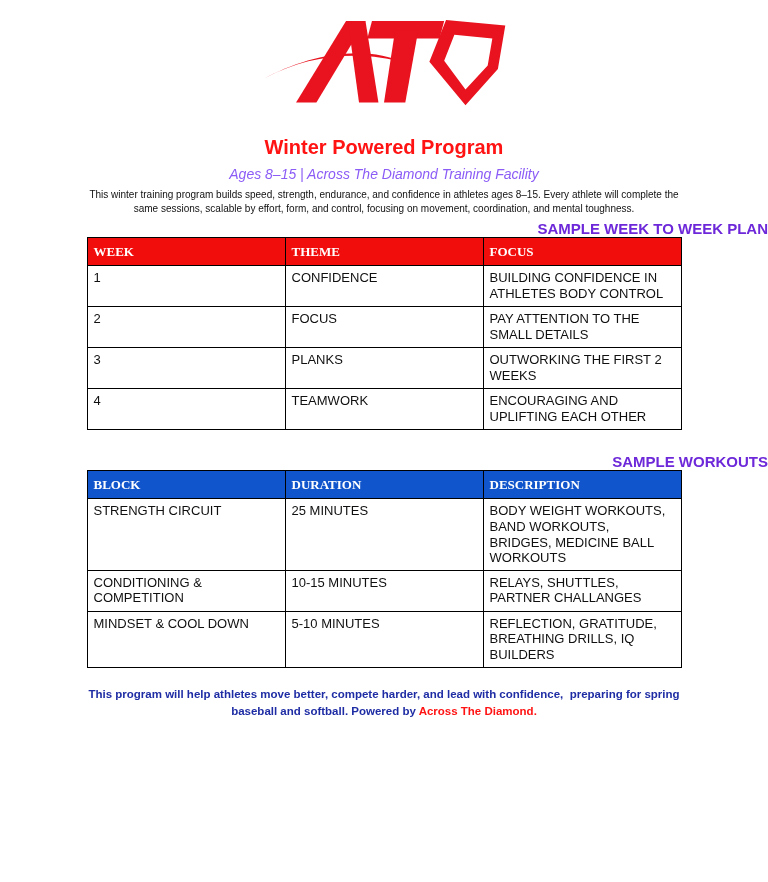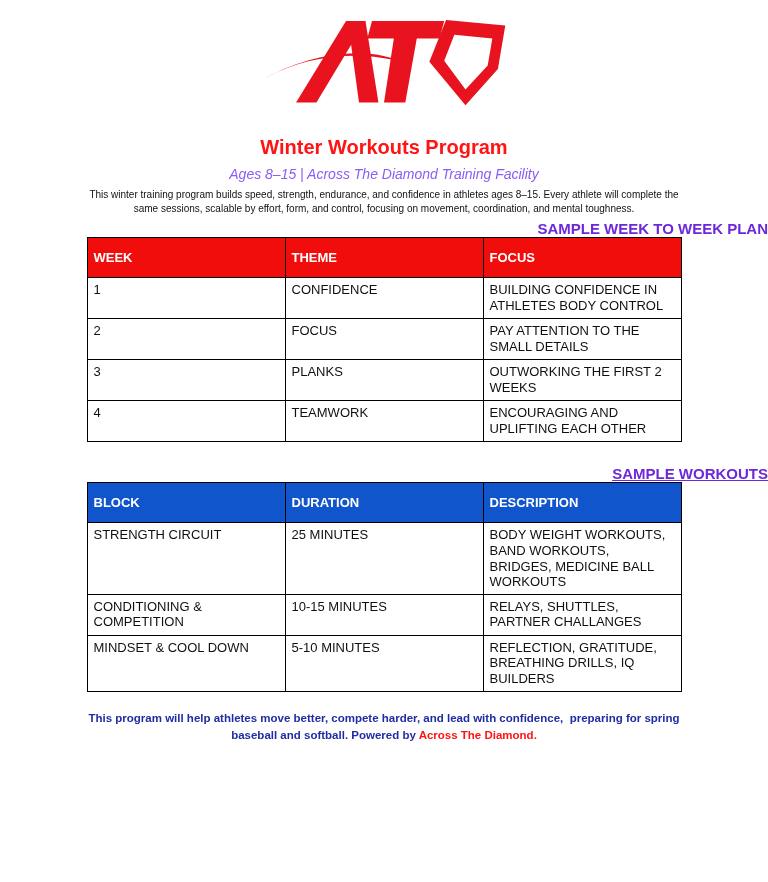--- a/index.html
+++ b/index.html
@@ -38,41 +38,41 @@
     line-height: 1.42;
     color: #111;
   }
   .section-heading {
     text-align: right;
     font-weight: bold;
     font-size: 15px;
     color: #6d28d9;
   }
   .heading-week-plan { margin-top: 4px; }
-  .heading-workouts { margin-top: 23px; margin-bottom: 0; text-decoration: underline; }
+  .heading-workouts { margin-top: 23px; margin-bottom: 0; }
 
   table.doc-table {
     width: 594px;
     margin: 0 auto;
     border-collapse: collapse;
     table-layout: fixed;
   }
   .week-plan-table { margin-top: 19px; }
   .workouts-table  { margin-top: 22px; }
   table.doc-table col { width: 198px; }
   table.doc-table th, table.doc-table td {
     border: 1.4px solid #000;
     padding: 4px 6px;
     vertical-align: top;
     text-align: left;
     font-size: 13px;
     line-height: 1.2;
     overflow: hidden;
   }
-  table.doc-table thead tr { height: 40px; }
+  table.doc-table thead tr { height: 28px; font-family: Liberation Serif, serif; }
   table.doc-table thead th {
     color: #ffffff;
     font-weight: bold;
     vertical-align: middle;
   }
   .week-plan-table thead th { background: #f20d0d; }
   .workouts-table thead th  { background: #1155cc; }
   .r41 { height: 41px; }
   .r55 { height: 55px; }
 
@@ -104,21 +104,21 @@
 
         <polygon points="118,14 196,14 191,33 113,33"></polygon>
         <polygon points="143,24 168,24 154,102 131,102"></polygon>
 
         <path d="M198 13 L 262 19 L 254 66 L 219 105 L 180 58 Z
                  M 207 29 L 248 33 L 243 62 L 219 88 L 196 57 Z" fill-rule="evenodd"></path>
       </g>
     </svg>
   </div>
 
-  <div class="title">Winter Workouts Program</div>
+  <div class="title">Winter Powered Program</div>
   <div class="subtitle">Ages 8–15 | Across The Diamond Training Facility</div>
   <div class="intro">This winter training program builds speed, strength, endurance, and confidence in athletes ages 8–15. Every athlete will complete the same sessions, scalable by effort, form, and control, focusing on movement, coordination, and mental toughness.</div>
 
   <div class="section-heading heading-week-plan">SAMPLE WEEK TO WEEK PLAN</div>
 
   <table class="doc-table week-plan-table">
     <colgroup>
         <col>
         <col>
         <col>

